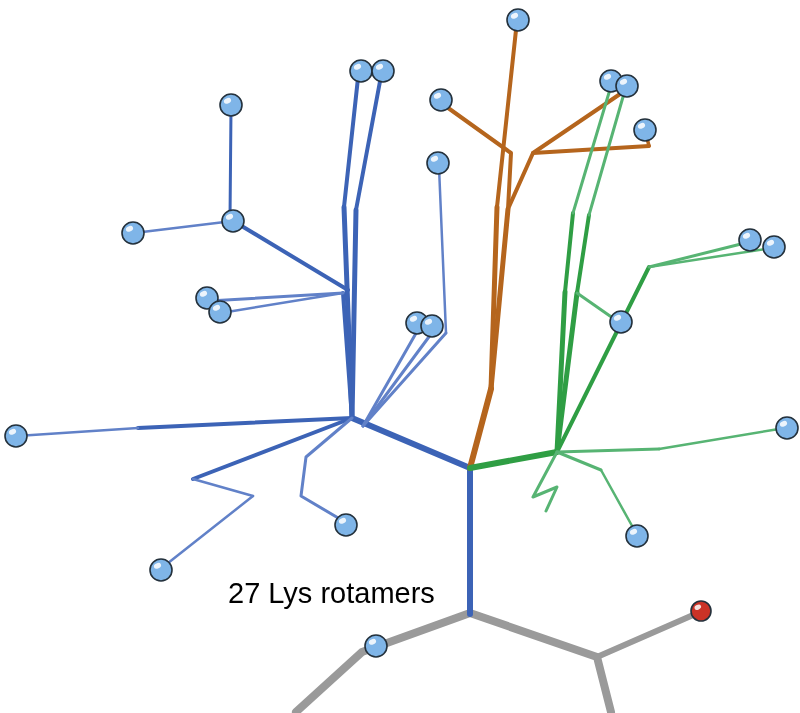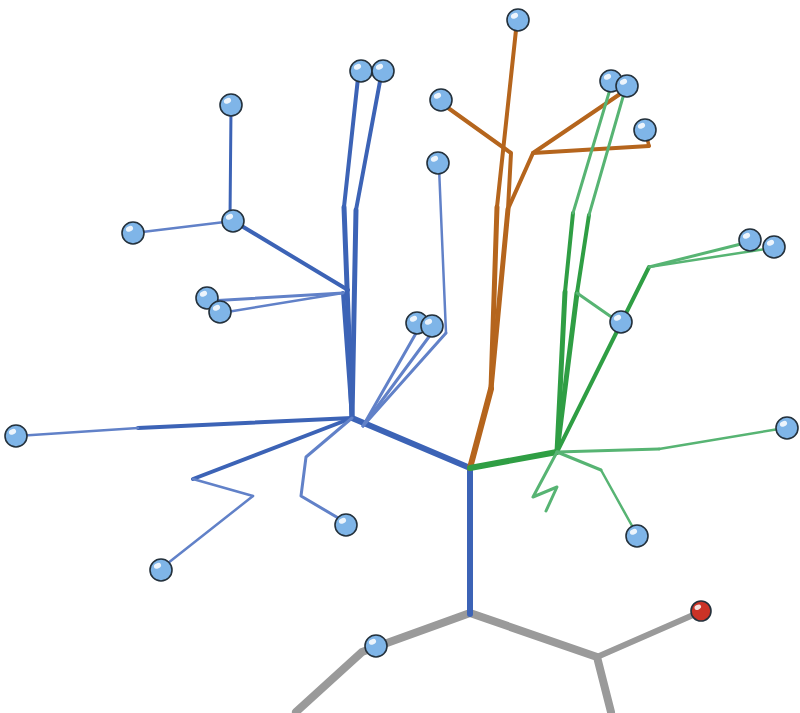--- a/index.html
+++ b/index.html
@@ -134,13 +134,14 @@
       <ellipse cx="342.48" cy="520.82" rx="3.74" ry="2.6399999999999997" fill="#ffffff" opacity="0.85" transform="rotate(-25 342.48 520.82)"></ellipse>
       <circle cx="637" cy="536" r="11" fill="#7fb5e8" stroke="#24313c" stroke-width="1.6"></circle>
       <ellipse cx="633.48" cy="531.82" rx="3.74" ry="2.6399999999999997" fill="#ffffff" opacity="0.85" transform="rotate(-25 633.48 531.82)"></ellipse>
       <circle cx="161" cy="570" r="11" fill="#7fb5e8" stroke="#24313c" stroke-width="1.6"></circle>
       <ellipse cx="157.48" cy="565.82" rx="3.74" ry="2.6399999999999997" fill="#ffffff" opacity="0.85" transform="rotate(-25 157.48 565.82)"></ellipse>
       <circle cx="376" cy="646" r="11" fill="#7fb5e8" stroke="#24313c" stroke-width="1.6"></circle>
       <ellipse cx="372.48" cy="641.82" rx="3.74" ry="2.6399999999999997" fill="#ffffff" opacity="0.85" transform="rotate(-25 372.48 641.82)"></ellipse>
       <circle cx="701" cy="611" r="10" fill="#cb3327" stroke="#24313c" stroke-width="1.6"></circle>
       <ellipse cx="697.8" cy="607.2" rx="3.4000000000000004" ry="2.4" fill="#ffffff" opacity="0.85" transform="rotate(-25 697.8 607.2)"></ellipse>
     </svg>
+  <div class="caption">27 Lys rotamers</div>
 </div>
 
 </body></html>

